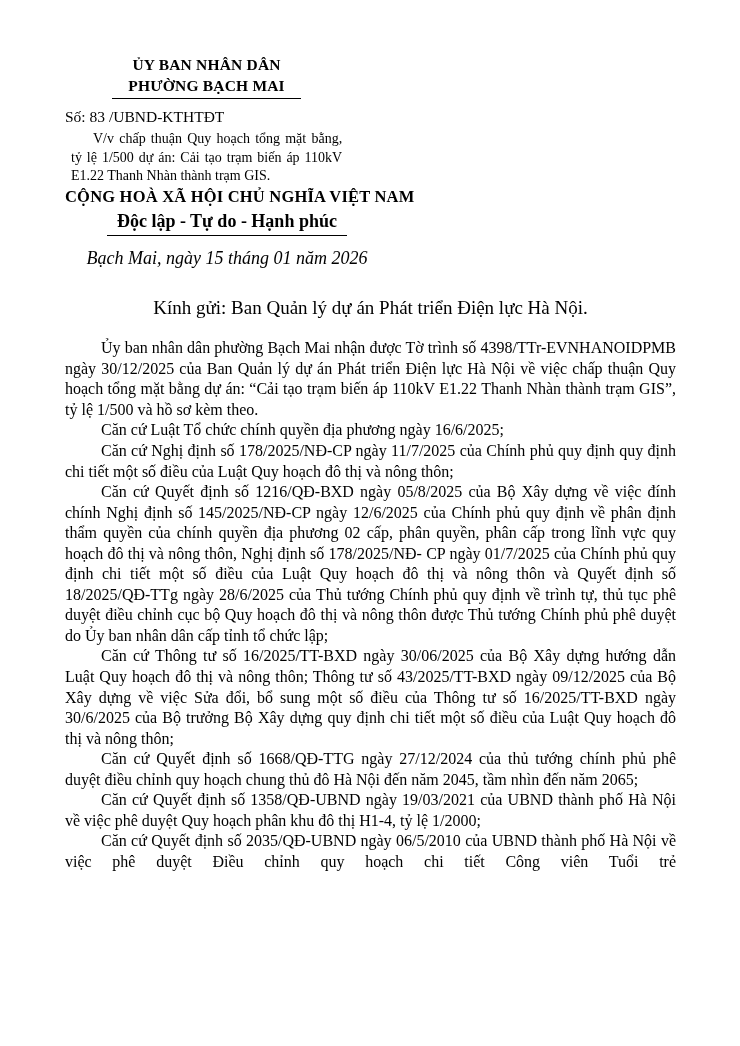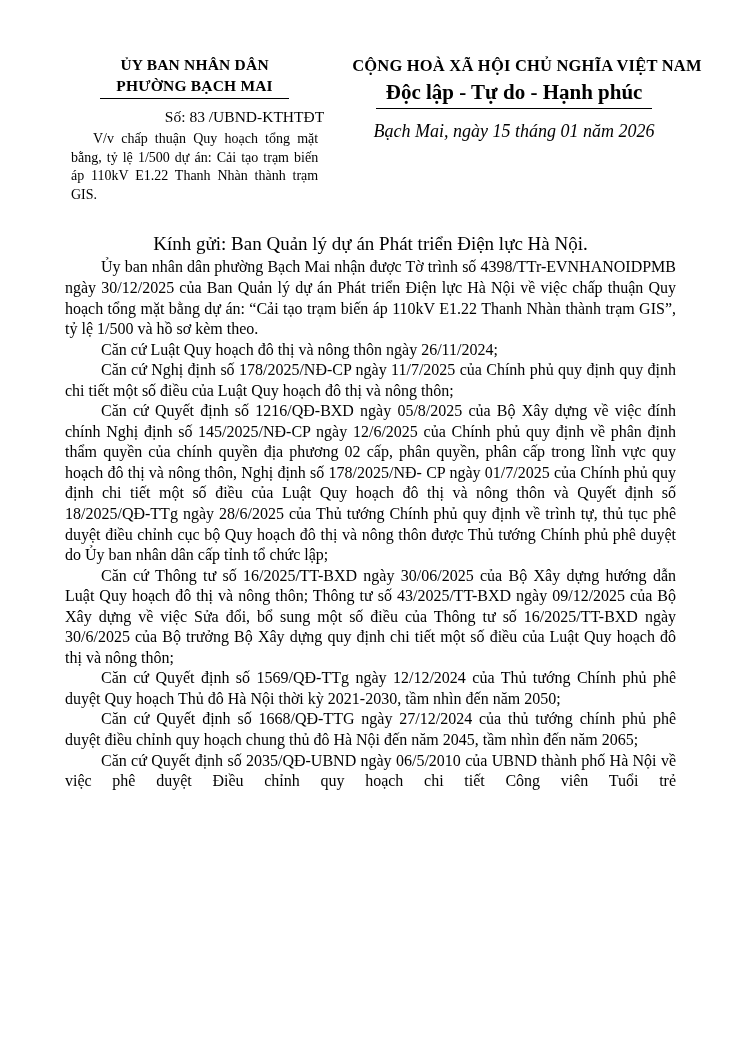--- a/index.html
+++ b/index.html
@@ -22,35 +22,34 @@
     width: 740px;
     height: 1046px;
     background: #ffffff;
     box-sizing: border-box;
     padding: 55px 64px 0 65px;
   }
 
   
   .doc-header {
     display: flex;
-    flex-direction: row;
+    flex-direction: column;
     align-items: flex-start;
     width: 100%;
   }
   .header-left {
     width: 47%;
     text-align: center;
     padding-right: 4px;
     box-sizing: border-box;
   }
   .header-right {
     width: 53%;
     text-align: center;
     box-sizing: border-box;
-    margin-left: 24px;
   }
 
   .org-line-1 {
     font-weight: bold;
     font-size: 15.5px;
     letter-spacing: 0.2px;
     line-height: 1.35;
     white-space: nowrap;
   }
   .org-line-2 {
@@ -67,32 +66,32 @@
 
   .nation-line-1 {
     font-weight: bold;
     font-size: 16.5px;
     letter-spacing: 0.2px;
     line-height: 1.35;
     white-space: nowrap;
   }
   .nation-line-2 {
     font-weight: bold;
-    font-size: 21px;
+    font-size: 18px;
     line-height: 1.35;
     display: inline-block;
     border-bottom: 1.4px solid #000;
     padding: 0 10px 1px 10px;
     margin-top: 1px;
     white-space: nowrap;
   }
 
   .doc-number-row {
     margin-top: 9px;
-    text-align: right;
+    text-align: left;
     font-size: 15.5px;
     white-space: nowrap;
   }
   .doc-number-row .num-strong {
     font-size: 15.5px;
   }
 
   .date-line {
     margin-top: 12px;
     font-style: italic;
@@ -118,20 +117,21 @@
   
   .recipient {
     margin-top: 26px;
     text-align: center;
     font-size: 19px;
     line-height: 1.4;
   }
 
   
   .body-text {
+    margin-top: 17px;
     font-size: 16px;
     line-height: 1.285;
   }
   .para {
     text-align: justify;
     text-justify: inter-word;
     text-indent: 36px;
     margin: 0;
     padding: 0;
     hyphens: none;
@@ -167,22 +167,22 @@
       <div class="nation-line-2">Độc lập - Tự do - Hạnh phúc</div>
       <div class="date-line">Bạch Mai, ngày 15 tháng 01 năm 2026</div>
     </div>
 
   </div>
 
   <div class="recipient">Kính gửi: Ban Quản lý dự án Phát triển Điện lực Hà Nội.</div>
 
   <div class="body-text">
     <p class="para">Ủy ban nhân dân phường Bạch Mai nhận được Tờ trình số 4398/TTr-EVNHANOIDPMB ngày 30/12/2025 của Ban Quản lý dự án Phát triển Điện lực Hà Nội về việc chấp thuận Quy hoạch tổng mặt bằng dự án: “Cải tạo trạm biến áp 110kV E1.22 Thanh Nhàn thành trạm GIS”, tỷ lệ 1/500 và hồ sơ kèm theo.</p>
-    <p class="para">Căn cứ Luật Quy hoạch đô thị và nông thôn ngày 26/11/2024;</p>
+    <p class="para">Căn cứ Luật Tổ chức chính quyền địa phương ngày 16/6/2025;</p>
     <p class="para">Căn cứ Nghị định số 178/2025/NĐ-CP ngày 11/7/2025 của Chính phủ quy định quy định chi tiết một số điều của Luật Quy hoạch đô thị và nông thôn;</p>
     <p class="para">Căn cứ Quyết định số 1216/QĐ-BXD ngày 05/8/2025 của Bộ Xây dựng về việc đính chính Nghị định số 145/2025/NĐ-CP ngày 12/6/2025 của Chính phủ quy định về phân định thẩm quyền của chính quyền địa phương 02 cấp, phân quyền, phân cấp trong lĩnh vực quy hoạch đô thị và nông thôn, Nghị định số 178/2025/NĐ- CP ngày 01/7/2025 của Chính phủ quy định chi tiết một số điều của Luật Quy hoạch đô thị và nông thôn và Quyết định số 18/2025/QĐ-TTg ngày 28/6/2025 của Thủ tướng Chính phủ quy định về trình tự, thủ tục phê duyệt điều chỉnh cục bộ Quy hoạch đô thị và nông thôn được Thủ tướng Chính phủ phê duyệt do Ủy ban nhân dân cấp tỉnh tổ chức lập;</p>
     <p class="para">Căn cứ Thông tư số 16/2025/TT-BXD ngày 30/06/2025 của Bộ Xây dựng hướng dẫn Luật Quy hoạch đô thị và nông thôn; Thông tư số 43/2025/TT-BXD ngày 09/12/2025 của Bộ Xây dựng về việc Sửa đổi, bổ sung một số điều của Thông tư số 16/2025/TT-BXD ngày 30/6/2025 của Bộ trưởng Bộ Xây dựng quy định chi tiết một số điều của Luật Quy hoạch đô thị và nông thôn;</p>
-    <p class="para">Căn cứ Quyết định số 1569/QĐ-TTg ngày 12/12/2024 của Thủ tướng Chính phủ phê duyệt Quy hoạch Thủ đô Hà Nội thời kỳ 2021-2030, tầm nhìn đến năm 2050;</p>
     <p class="para">Căn cứ Quyết định số 1668/QĐ-TTG ngày 27/12/2024 của thủ tướng chính phủ phê duyệt điều chỉnh quy hoạch chung thủ đô Hà Nội đến năm 2045, tầm nhìn đến năm 2065;</p>
+    <p class="para">Căn cứ Quyết định số 1358/QĐ-UBND ngày 19/03/2021 của UBND thành phố Hà Nội về việc phê duyệt Quy hoạch phân khu đô thị H1-4, tỷ lệ 1/2000;</p>
     <p class="para last-cut">Căn cứ Quyết định số 2035/QĐ-UBND ngày 06/5/2010 của UBND thành phố Hà Nội về việc phê duyệt Điều chỉnh quy hoạch chi tiết Công viên Tuổi trẻ</p>
   </div>
 
 </div>
 
 </body></html>

